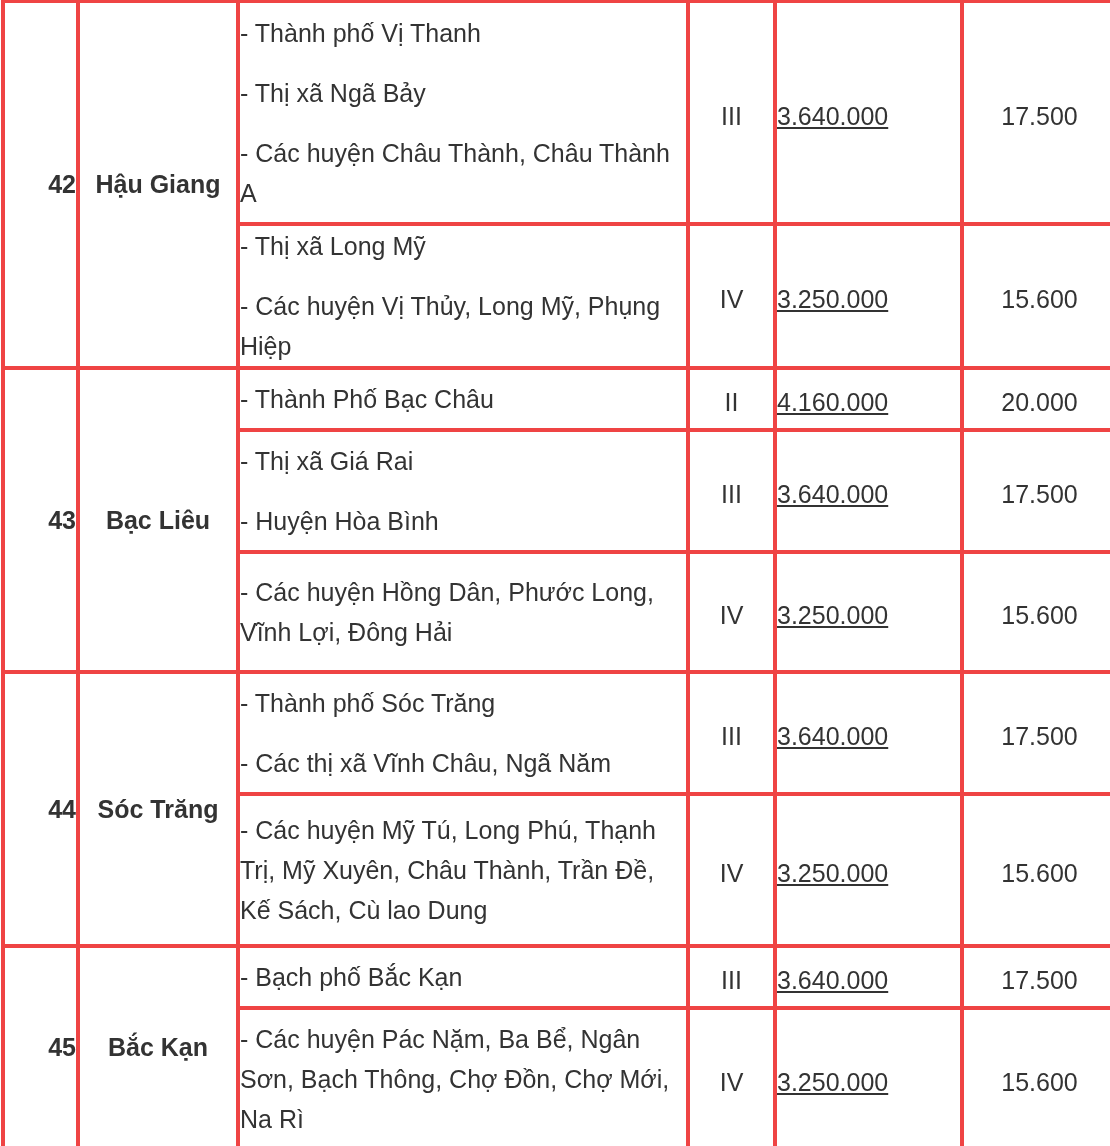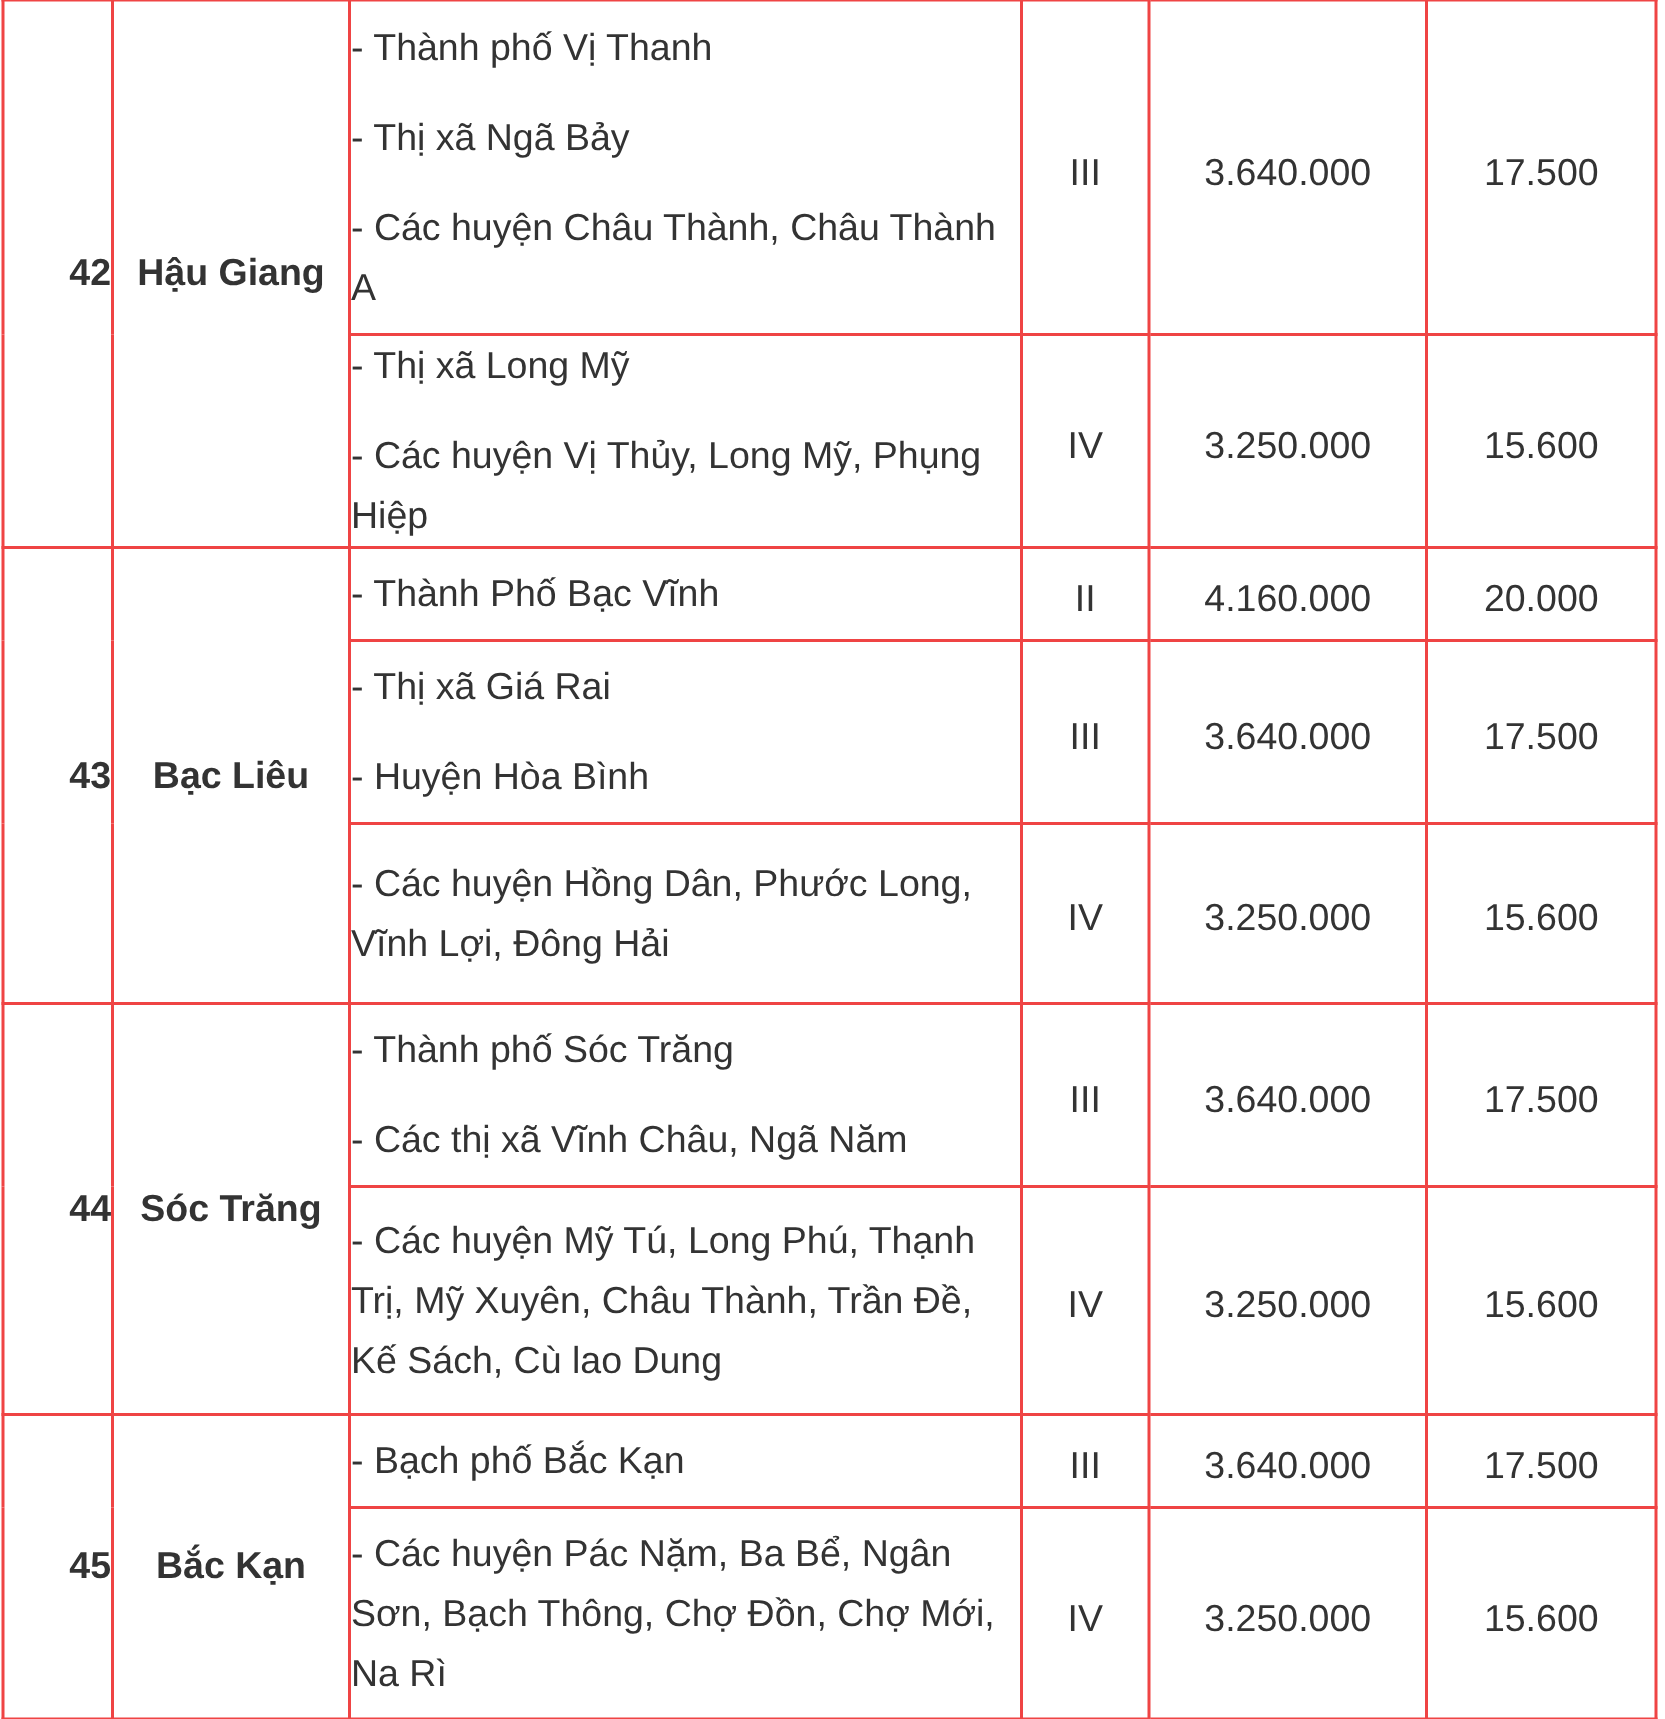--- a/index.html
+++ b/index.html
@@ -6,29 +6,29 @@
   body { width: 1110px; height: 1146px; overflow: hidden; position: relative;
          font-family: "Liberation Sans", "DejaVu Sans", sans-serif; color: #333333; }
   table.wage {
     position: absolute; left: 1px; top: -1px;
     border-collapse: collapse;
     table-layout: fixed;
     width: 1103px;
     font-size: 25px;
   }
   table.wage td {
-    border: 2px solid #ef4444;
+    border: 4px solid #ef4444;
     padding: 0;
     vertical-align: middle;
   }
   td.no { width: 71px; text-align: right; font-weight: bold; }
   td.prov { width: 156px; text-align: center; font-weight: bold; white-space: nowrap; }
   td.area { width: 446px; text-align: left; vertical-align: top; padding-top: 6px; line-height: 40px; }
   td.region { width: 83px; text-align: center; vertical-align: top; }
-  td.wage-val { width: 183px; text-align: center; vertical-align: top; }
+  td.wage-val { width: 183px; text-align: left; vertical-align: top; text-decoration: underline; }
   td.pct { width: 151px; text-align: center; vertical-align: top; margin-top: 44px; }
   .valtop { display:block; padding-top: 6px; line-height: 40px; }
   .line { display: block; }
   .gap { height: 20px; display:block; }
 </style>
 </head>
 <body>
 
 <table class="wage">
   <tbody id="tbody">
@@ -65,21 +65,21 @@
           <span class="valtop">3.250.000</span>
         </td>
         <td class="pct" style="vertical-align: middle;">
           <span class="valtop">15.600</span>
         </td>
       </tr>
       <tr style="height: 62px;">
         <td class="no" rowspan="3">43</td>
         <td class="prov" rowspan="3">Bạc Liêu</td>
         <td class="area">
-          <span class="line">- Thành Phố Bạc Vĩnh</span>
+          <span class="line">- Thành Phố Bạc Châu</span>
         </td>
         <td class="region" style="vertical-align: middle;">
           <span class="valtop">II</span>
         </td>
         <td class="wage-val" style="vertical-align: middle;">
           <span class="valtop">4.160.000</span>
         </td>
         <td class="pct" style="vertical-align: middle;">
           <span class="valtop">20.000</span>
         </td>

